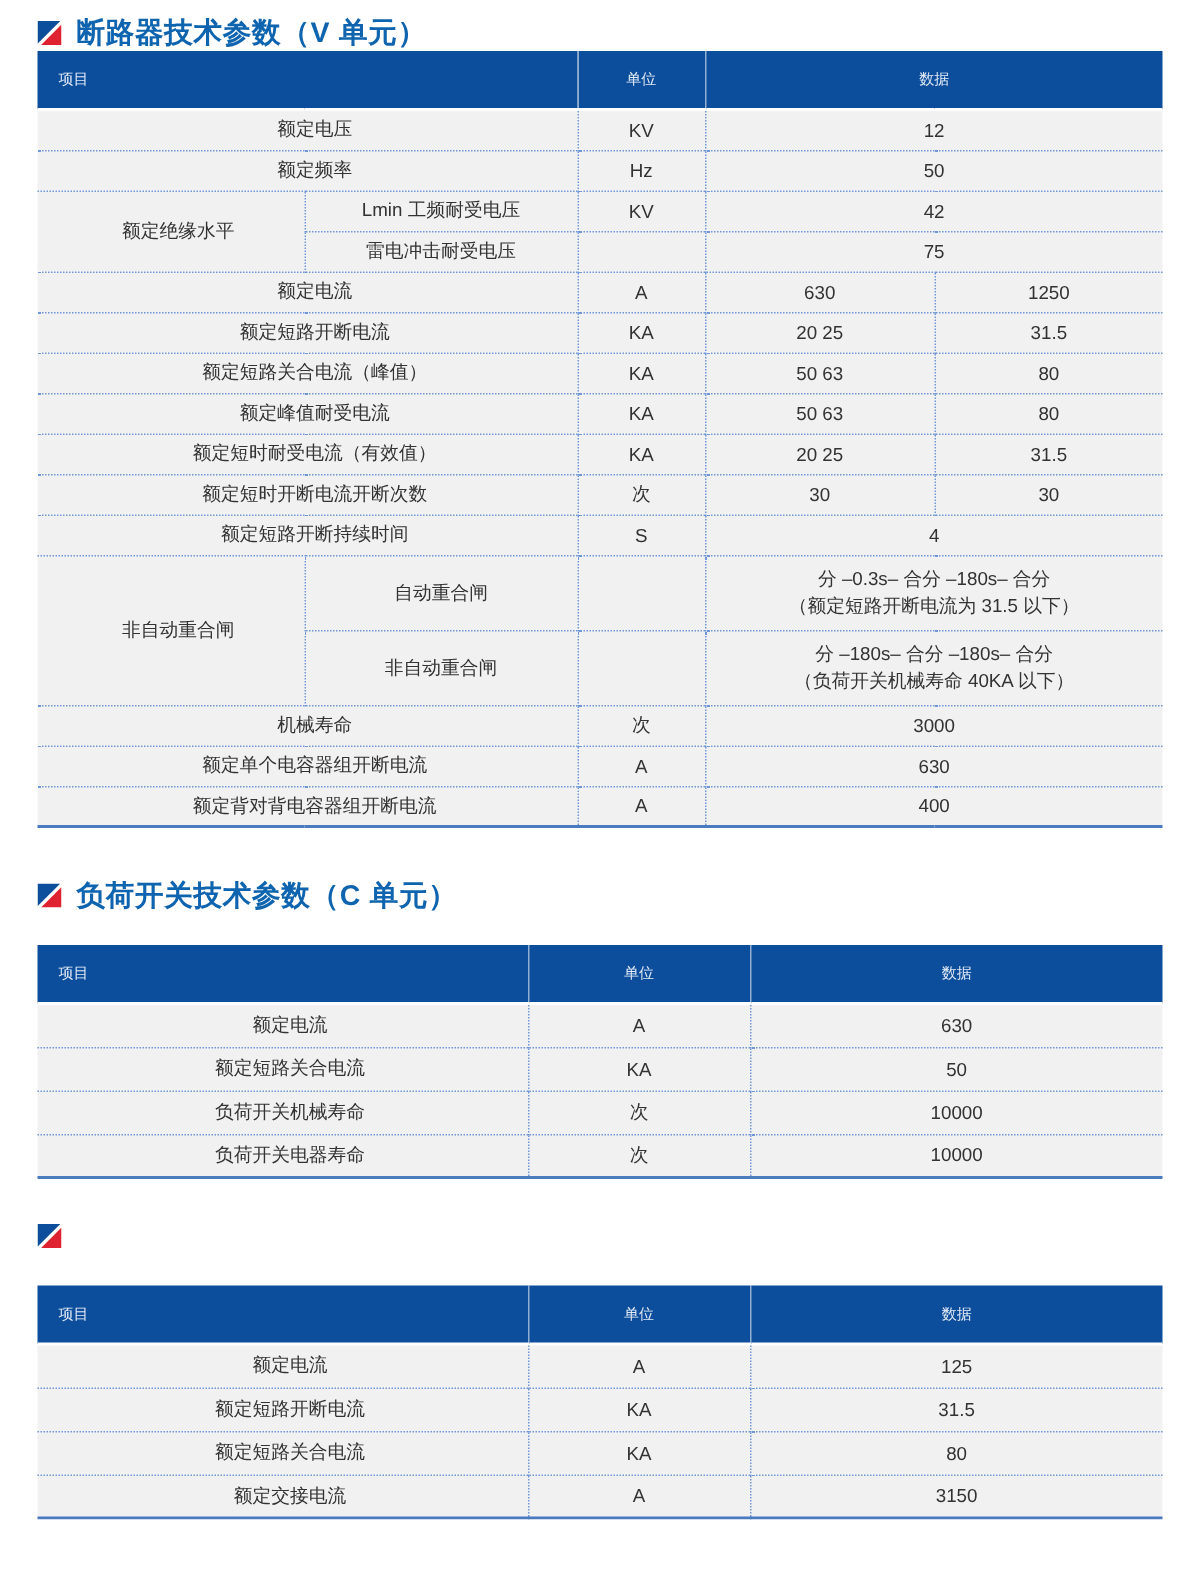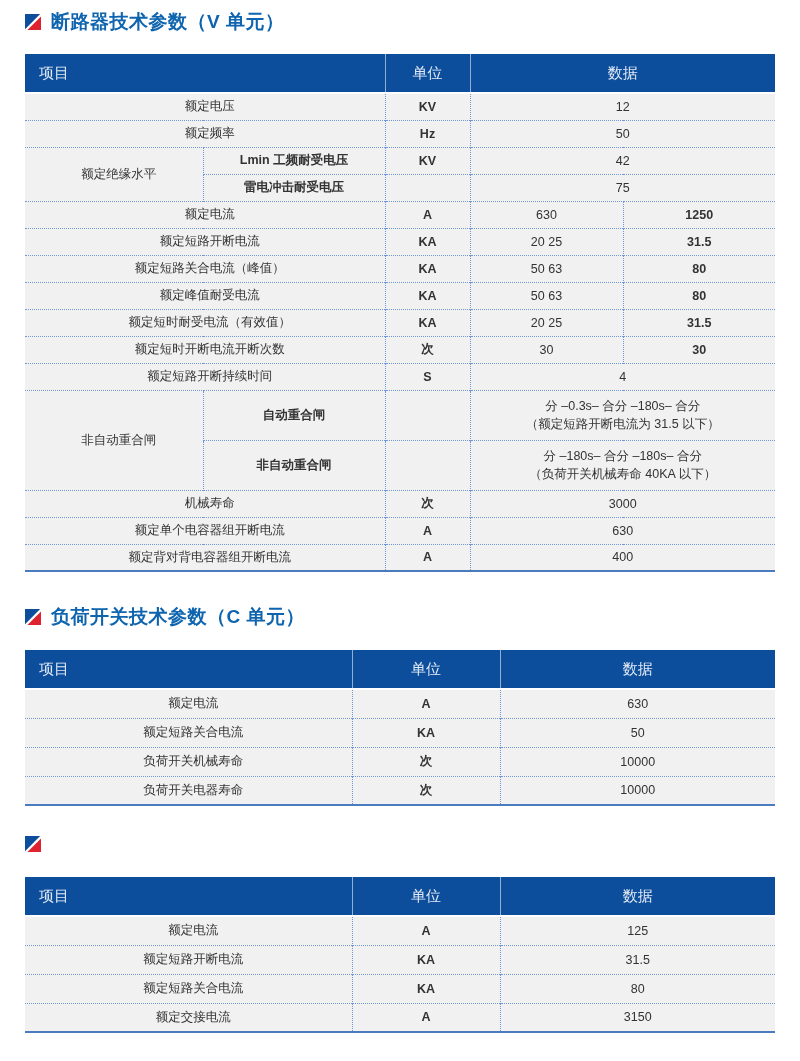--- a/index.html
+++ b/index.html
@@ -6,39 +6,39 @@
   body { width:800px; font-family:"Liberation Sans","DejaVu Sans",sans-serif; }
   .page { padding:10px 25px 0 25px; }
 
   .sec-title { display:flex; align-items:center; gap:10px; height:24px;
                color:#0e64ae; font-size:19px; font-weight:bold; letter-spacing:.5px; }
   .sec-title .ticon { width:16px; height:16px; flex:0 0 16px; }
 
   table.t { border-collapse:collapse; table-layout:fixed; width:750px;
             border-bottom:2px solid #4b7bbf; }
   table.t thead th { background:#0d4e9c; color:#e2eaf6; font-weight:normal;
-            height:38px; font-size:15px; text-align:center; padding:0 4px; }
+            height:38px; font-size:10px; text-align:center; padding:0 4px; }
   table.t thead th.h-item { text-align:left; padding-left:14px; }
   table.t thead th + th { border-left:1px solid rgba(255,255,255,.55); }
   table.t thead th { border-bottom:2px solid #ffffff; }
 
   table.t td { background:#f1f1f2; color:#333333; font-size:12.5px;
             text-align:center; padding:2px 4px; border-top:1px dotted #6f97d8; }
   table.t tbody tr:first-child td { border-top:none; }
   table.t td.item { text-align:center; padding-left:14px; }
-  table.t td.vline { border-left:1px dotted #6f97d8;font-weight:bold; }
+  table.t td.vline { border-left:1px dotted #6f97d8; }
   table.t td.vline-r { border-right:1px dotted #6f97d8; }
 
   .t1 tbody tr { height:27px; }
   .t1 tbody tr.dbl { height:50px; }
   .t23 tbody tr { height:29px; }
 
   .two-line { line-height:1.45;text-align:center; }
 
-  .mb-title1 { margin-bottom:20px; }
+  .mb-title1 { }
   .mb-t1 { margin-bottom:33px; }
   .mb-title23 { margin-bottom:21px; }
   .mb-t2 { margin-bottom:26px; }
 </style>
 </head>
 <body>
 
 <div class="page">
 
   <div class="sec-title mb-title1">

